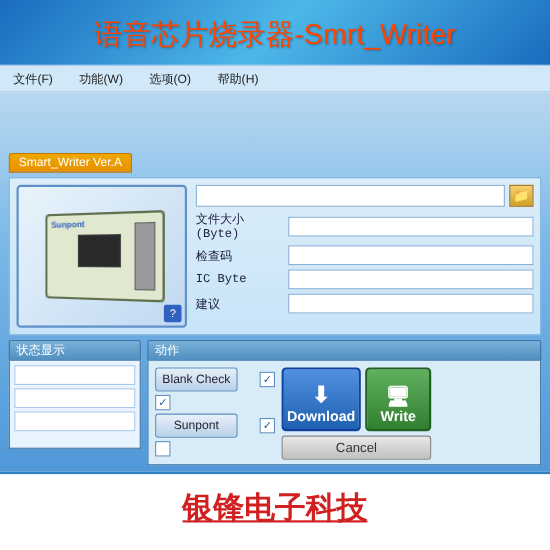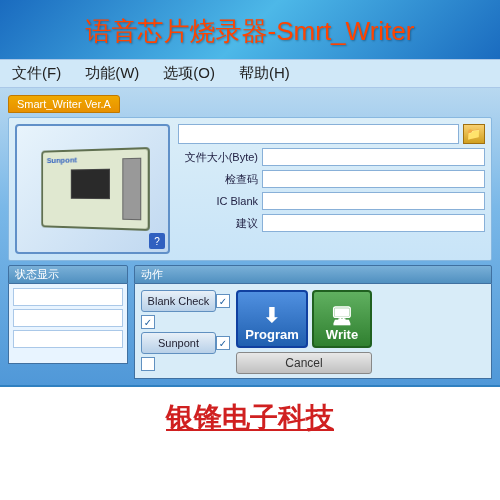--- a/index.html
+++ b/index.html
@@ -27,36 +27,37 @@
     
     .menu-bar {
       background: #d0e8f8;
       border-top: 1px solid #aac8e8;
       border-bottom: 1px solid #aac8e8;
       padding: 3px 8px;
       display: flex;
       gap: 16px;
     }
     .menu-item {
-      font-size: 15px;
+      font-size: 11px;
       color: #222;
       cursor: pointer;
       padding: 1px 4px;
     }
 
     
     .main-area {
       background: linear-gradient(180deg, #b8d8f0 0%, #7ab8e8 40%, #5098d8 100%);
       padding: 6px 8px 6px 8px;
       flex: 1;
     }
 
     
     .tab-strip {
       margin-bottom: 4px;
+      margin-top: 48px;
     }
     .tab-active {
       display: inline-block;
       background: linear-gradient(180deg, #f0a800 0%, #e89000 100%);
       color: #fff;
       font-size: 11px;
       padding: 2px 8px;
       border-radius: 3px 3px 0 0;
       border: 1px solid #c07800;
     }
@@ -174,22 +175,22 @@
     }
     .field-row {
       display: flex;
       align-items: center;
       gap: 4px;
     }
     .field-label {
       font-size: 11px;
       color: #224;
       width: 80px;
-      text-align: right;
       flex-shrink: 0;
+      font-family: Liberation Mono, monospace;
     }
     .field-input {
       flex: 1;
       height: 18px;
       border: 1px solid #88b0d8;
       background: #fff;
       font-size: 11px;
       padding: 0 3px;
     }
 
@@ -245,21 +246,21 @@
 
     
     .action-buttons {
       display: flex;
       flex-direction: column;
       gap: 3px;
     }
     .action-row {
       display: flex;
       align-items: center;
-      gap: 0;
+      gap: 20px;
     }
     .op-btn {
       width: 75px;
       height: 22px;
       background: linear-gradient(180deg, #e8f0f8 0%, #b8d0e8 100%);
       border: 1px solid #6090c0;
       border-radius: 3px;
       font-size: 11px;
       cursor: pointer;
       color: #223;
@@ -398,21 +399,21 @@
         <span class="field-label">文件大小(Byte)</span>
         <input class="field-input" type="text" style="">
       </div>
 
       <div class="field-row">
         <span class="field-label">检查码</span>
         <input class="field-input" type="text" style="">
       </div>
 
       <div class="field-row">
-        <span class="field-label">IC Blank</span>
+        <span class="field-label">IC Byte</span>
         <input class="field-input" type="text" style="">
       </div>
 
       <div class="field-row">
         <span class="field-label">建议</span>
         <input class="field-input" type="text" style="">
       </div>
     </div>
 
   </div>
@@ -446,21 +447,21 @@
           </div>
           <div class="action-row">
             <div class="check-box"></div>
           </div>
         </div>
 
         <div class="action-right">
           <div class="big-buttons-row">
             <button class="download-btn">
               <span class="download-icon">⬇</span>
-              <span>Program</span>
+              <span>Download</span>
             </button>
             <button class="write-btn">
               <span class="write-icon">🖥</span>
               <span>Write</span>
             </button>
           </div>
           <button class="cancel-btn">Cancel</button>
         </div>
 
       </div>

